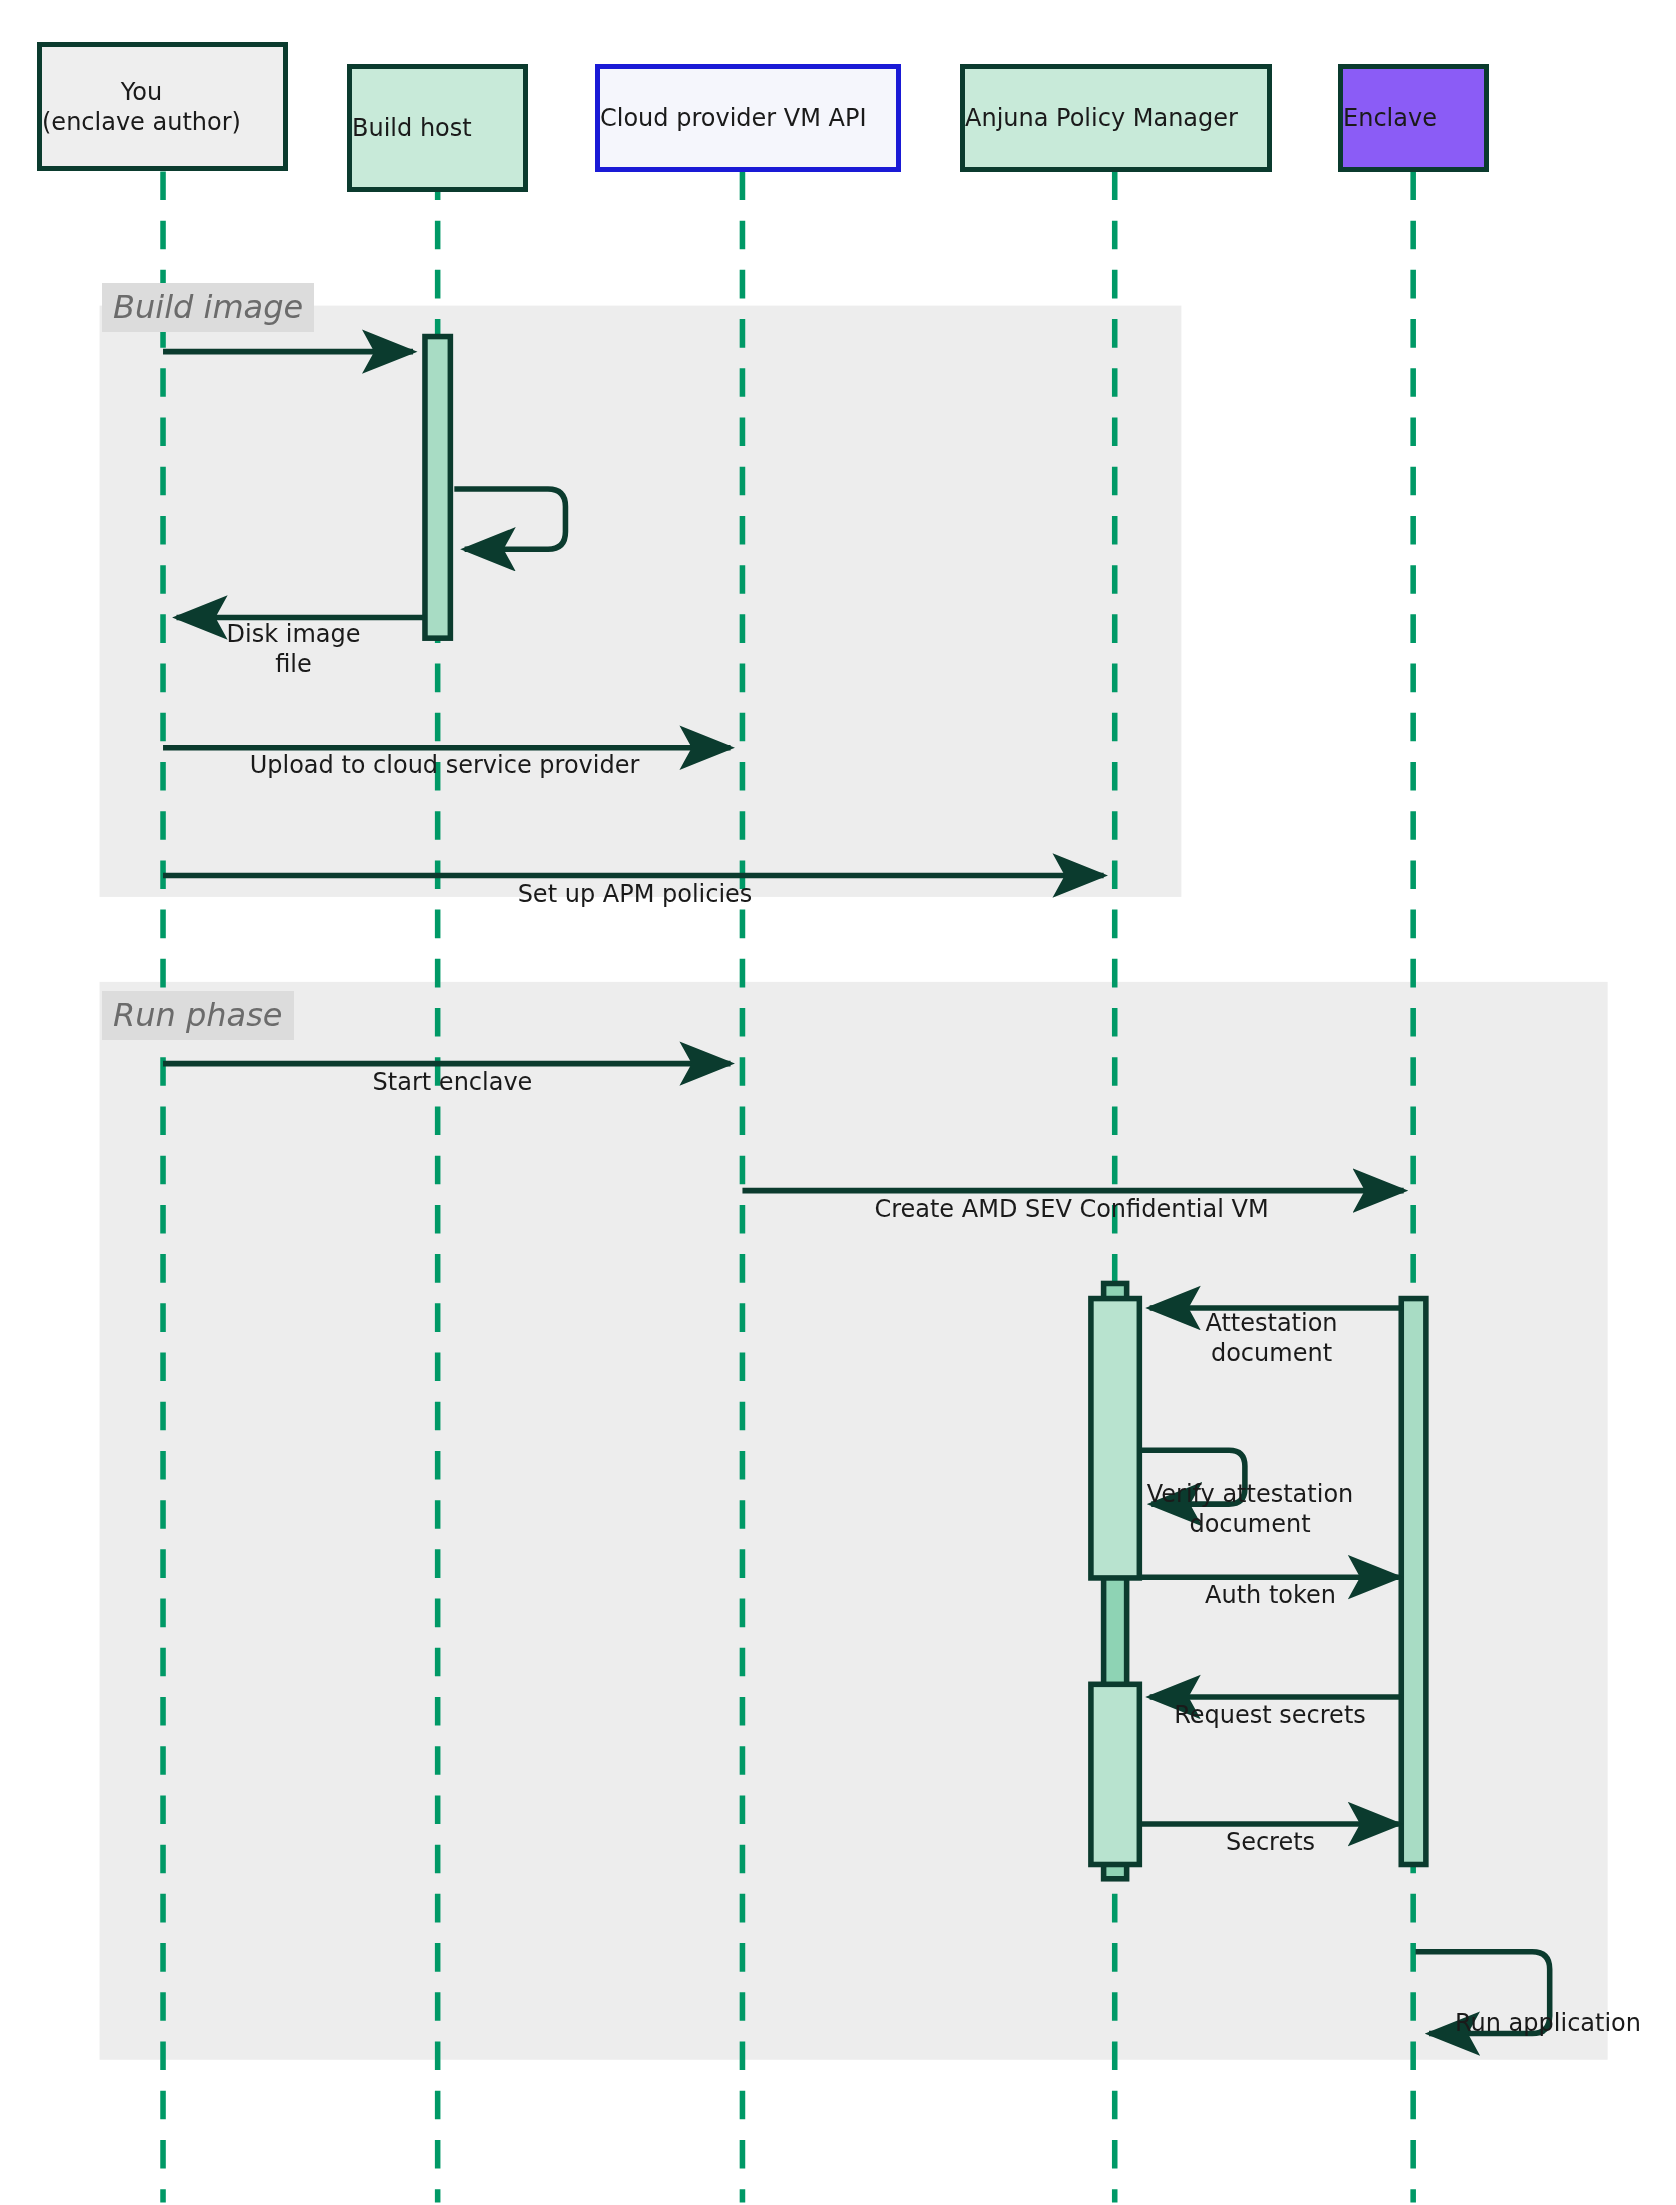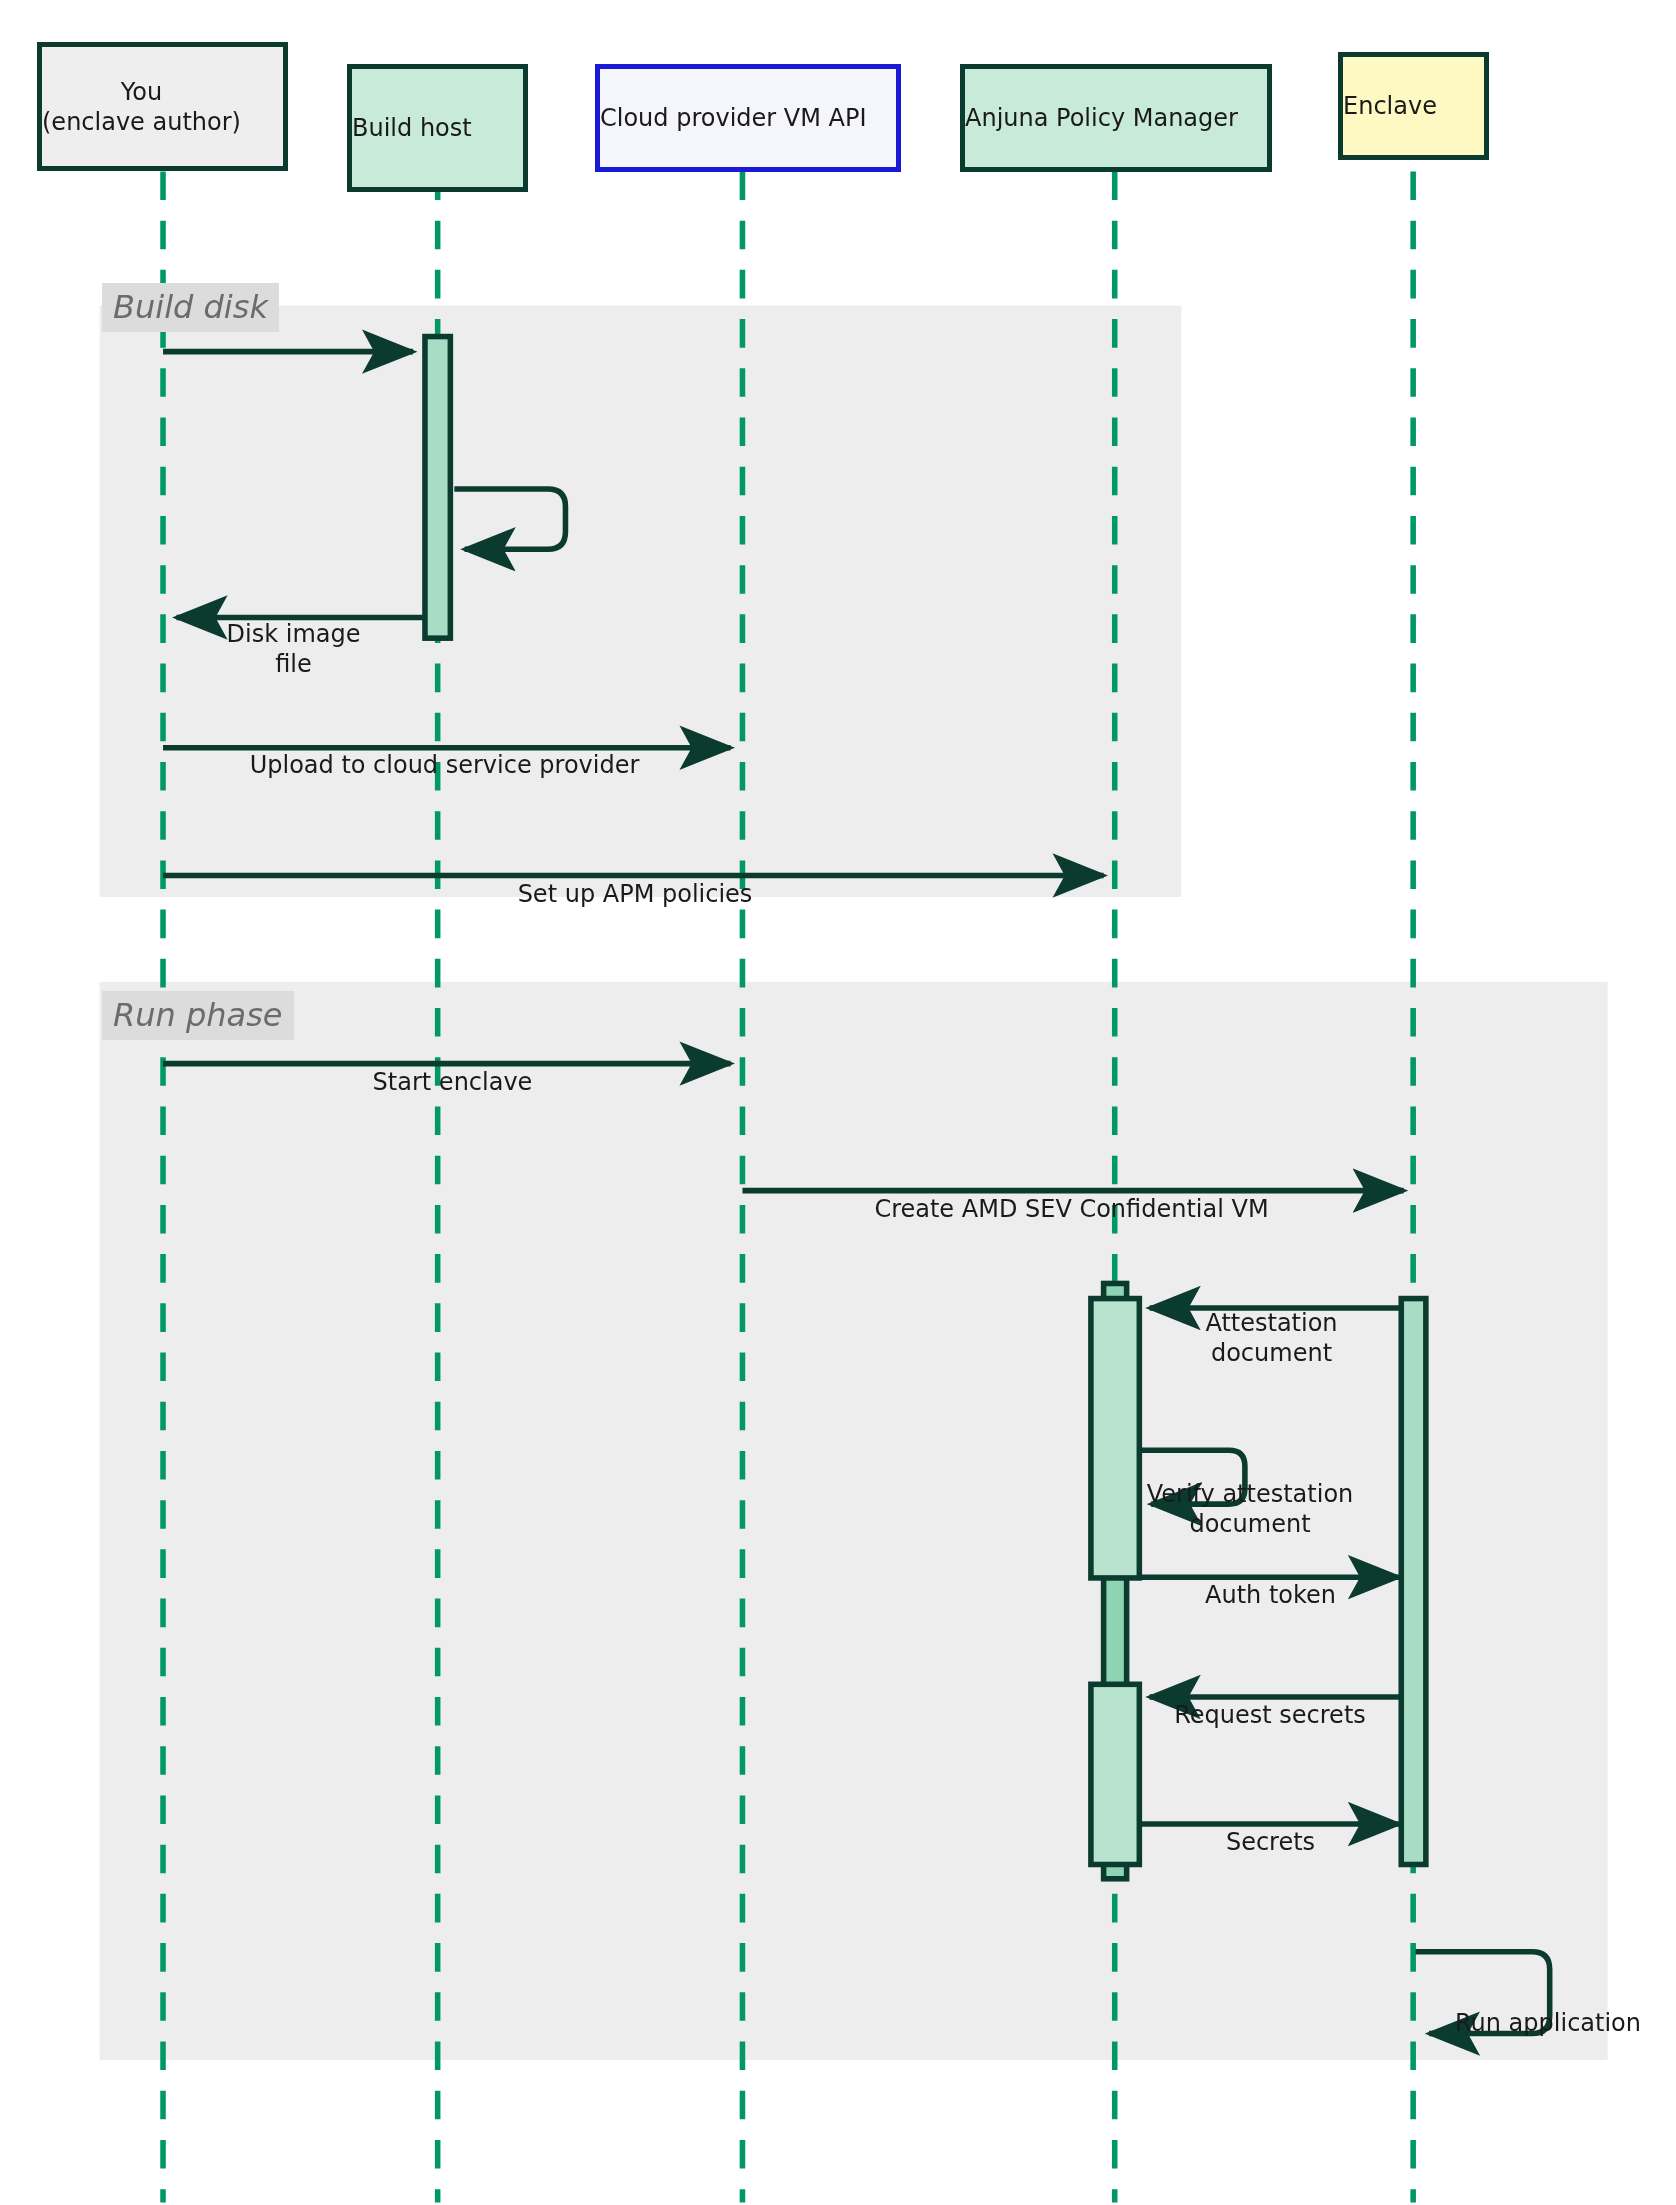--- a/index.html
+++ b/index.html
@@ -132,26 +132,26 @@
   </div>
 
   <div class="participant-box" style="left:595px; top:64px; width:306px; height:108px; background:#f5f6fc; border:5.6px solid #1a1ad6;">
     <span style="white-space:pre-line;">Cloud provider VM API</span>
   </div>
 
   <div class="participant-box" style="left:960px; top:64px; width:312px; height:108px; background:#c8ead9; border:5.6px solid #0b3b2e;">
     <span style="white-space:pre-line;">Anjuna Policy Manager</span>
   </div>
 
-  <div class="participant-box" style="left:1338px; top:52px; width:151px; height:108px; background:#fef9c3; border:5.6px solid #0b3b2e;">
+  <div class="participant-box" style="left:1338px; top:64px; width:151px; height:108px; background:#8b5cf6; border:5.6px solid #0b3b2e;">
     <span style="white-space:pre-line;">Enclave</span>
   </div>
 
   <div class="phase-label" style="left:102px; top:283px;">
-    <span>Build disk</span>
+    <span>Build image</span>
   </div>
 
   <div class="phase-label" style="left:102px; top:991px;">
     <span>Run phase</span>
   </div>
 
 
 
   <div class="msg-label" style="left:210px; top:591px; width:167px;">
     <span>Disk image

